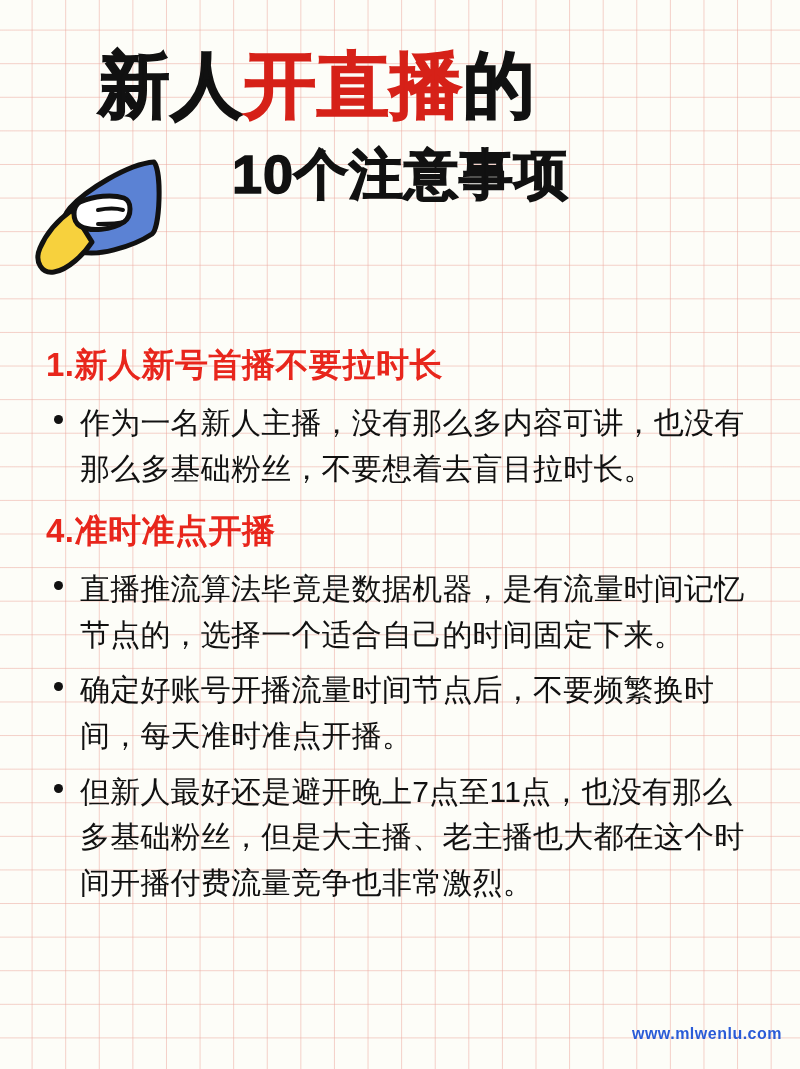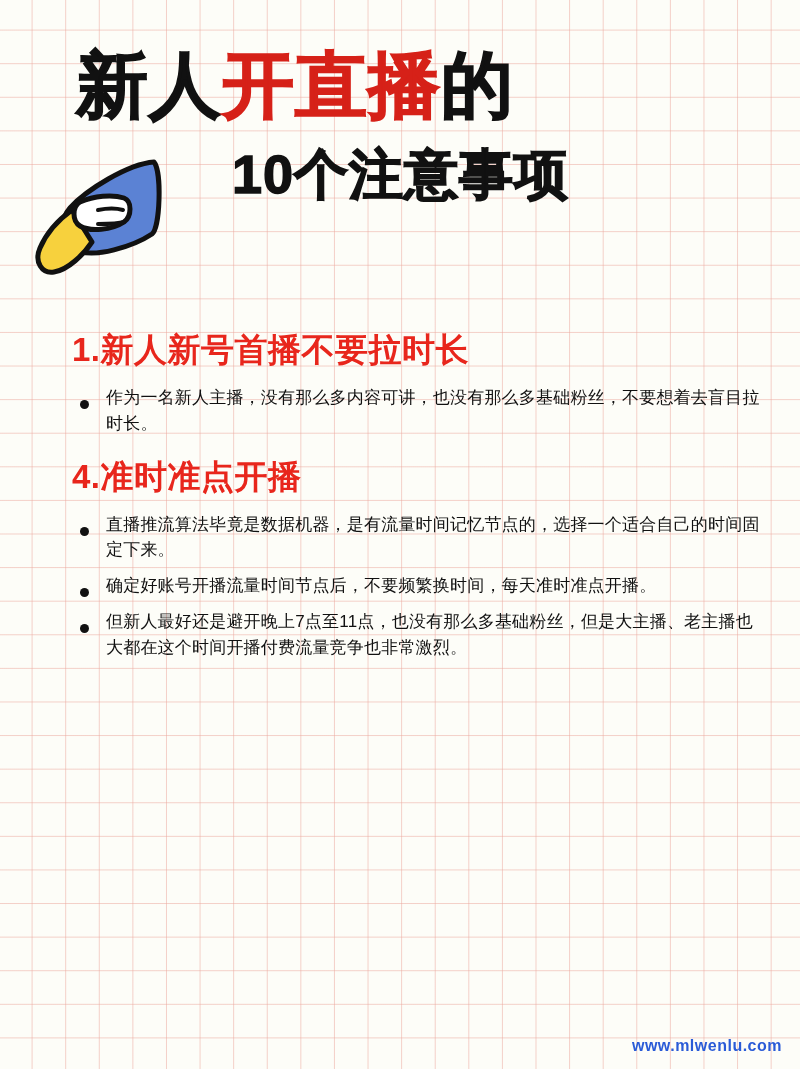--- a/index.html
+++ b/index.html
@@ -38,21 +38,21 @@
 
   .title-line {
     font-weight: 900;
     letter-spacing: 1px;
     line-height: 1.05;
     white-space: nowrap;
   }
 
   .title-line-1 {
     font-size: 72px;
-    margin-left: 40px;
+    margin-left: 62px;
     color: #111;
     -webkit-text-stroke: 1.5px #111;
   }
 
   .title-line-1 .hl {
     color: #d62118;
     -webkit-text-stroke: 1.5px #d62118;
   }
 
   .title-line-2 {
@@ -67,40 +67,41 @@
   .megaphone {
     position: absolute;
     left: 28px;
     top: 150px;
     width: 136px;
     height: 130px;
   }
 
   
   .content {
-    padding: 10px 40px 0 72px;
+    padding: 10px 40px 0 46px;
+    margin-top: 15px;
   }
 
   .section { margin-bottom: 6px; }
 
   .section-heading {
     color: #e8261c;
     font-size: 33px;
     font-weight: 900;
     letter-spacing: 0.5px;
     margin: 18px 0 12px 0;
     white-space: nowrap;
   }
 
   .bullets { list-style: none; }
 
   .bullets li {
     position: relative;
     padding-left: 34px;
-    font-size: 17px;
+    font-size: 30px;
     line-height: 1.52;
     color: #111;
     margin-bottom: 10px;
     letter-spacing: 0.2px;
     font-weight: 500;
   }
 
   .bullets li::before {
     content: "";
     position: absolute;
@@ -109,21 +110,21 @@
     width: 9px;
     height: 9px;
     background: #111;
     border-radius: 50%;
   }
 
   
   .watermark {
     position: absolute;
     right: 18px;
-    bottom: 14px;
+    bottom: 26px;
     color: #2a5bd7;
     font-size: 16px;
     font-weight: 700;
     letter-spacing: 0.5px;
   }
 </style>
 </head>
 <body>
 
 <div id="page">

